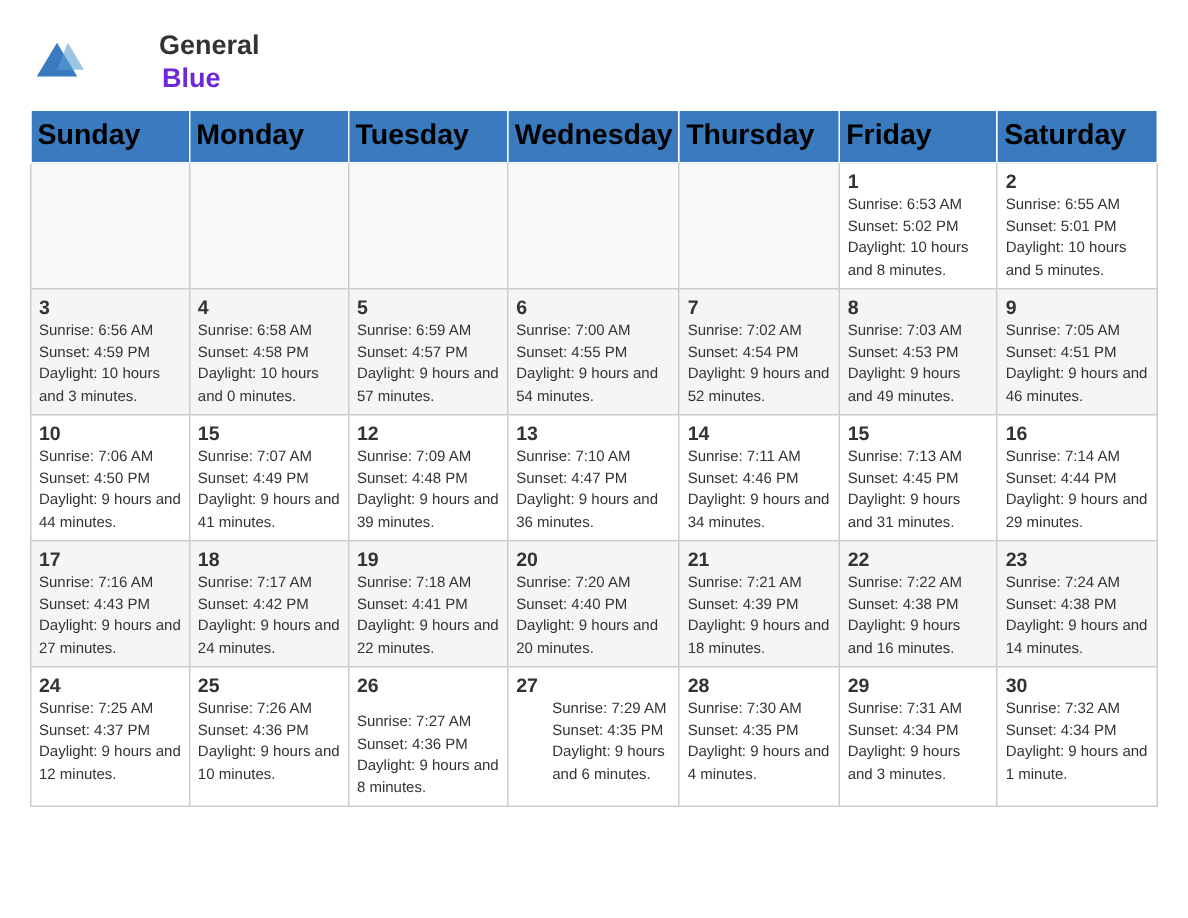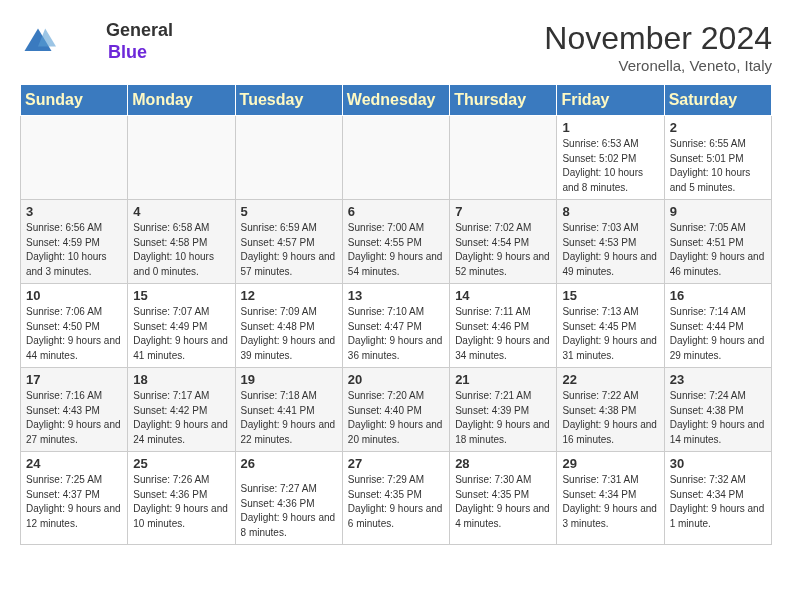--- a/index.html
+++ b/index.html
@@ -53,22 +53,22 @@
     .subtitle {
       font-size: 15px;
       color: #555;
     }
     table {
       width: 100%;
       border-collapse: collapse;
     }
     th {
       background-color: #3a7abf;
-      color: #fef9c3;
-      font-size: 16px;
+      color: #000000;
+      font-size: 19px;
       font-weight: bold;
       padding: 6px 4px;
       text-align: left;
       border: 1px solid #fff;
     }
     td {
       border: 1px solid #ccc;
       vertical-align: top;
       padding: 4px 5px;
       width: calc(100% / 7);
@@ -102,24 +102,20 @@
   <div class="logo">
     <svg class="logo-icon" viewBox="0 0 40 40">
       <polygon points="20,5 35,30 5,30" fill="#3a7abf"></polygon>
       <polygon points="28,5 40,25 20,25" fill="#5a9fd4" opacity="0.6"></polygon>
     </svg>
     <div class="logo-text">
       <span class="logo-general">General</span>
       <span class="logo-blue">Blue</span>
     </div>
   </div>
-  <div class="title-block">
-    <div class="month-title">November 2024</div>
-    <div class="subtitle">Veronella, Veneto, Italy</div>
-  </div>
 </div>
 
 <table>
   <thead>
     <tr>
     <th>Sunday</th>
         <th>Monday</th>
         <th>Tuesday</th>
         <th>Wednesday</th>
         <th>Thursday</th>
@@ -293,21 +289,21 @@
 Daylight: 9 hours and 10 minutes.</div>
         </td>
         <td>
           <span class="day-number">26</span>
           <div class="day-info" style="white-space: pre-line; margin-top: 11px;">Sunrise: 7:27 AM
 Sunset: 4:36 PM
 Daylight: 9 hours and 8 minutes.</div>
         </td>
         <td>
           <span class="day-number">27</span>
-          <div class="day-info" style="white-space: pre-line;">Sunrise: 7:29 AM
+          <div class="day-info" style="white-space: pre-line; margin-left: 24px;">Sunrise: 7:29 AM
 Sunset: 4:35 PM
 Daylight: 9 hours and 6 minutes.</div>
         </td>
         <td>
           <span class="day-number">28</span>
           <div class="day-info" style="white-space: pre-line;">Sunrise: 7:30 AM
 Sunset: 4:35 PM
 Daylight: 9 hours and 4 minutes.</div>
         </td>
         <td>

